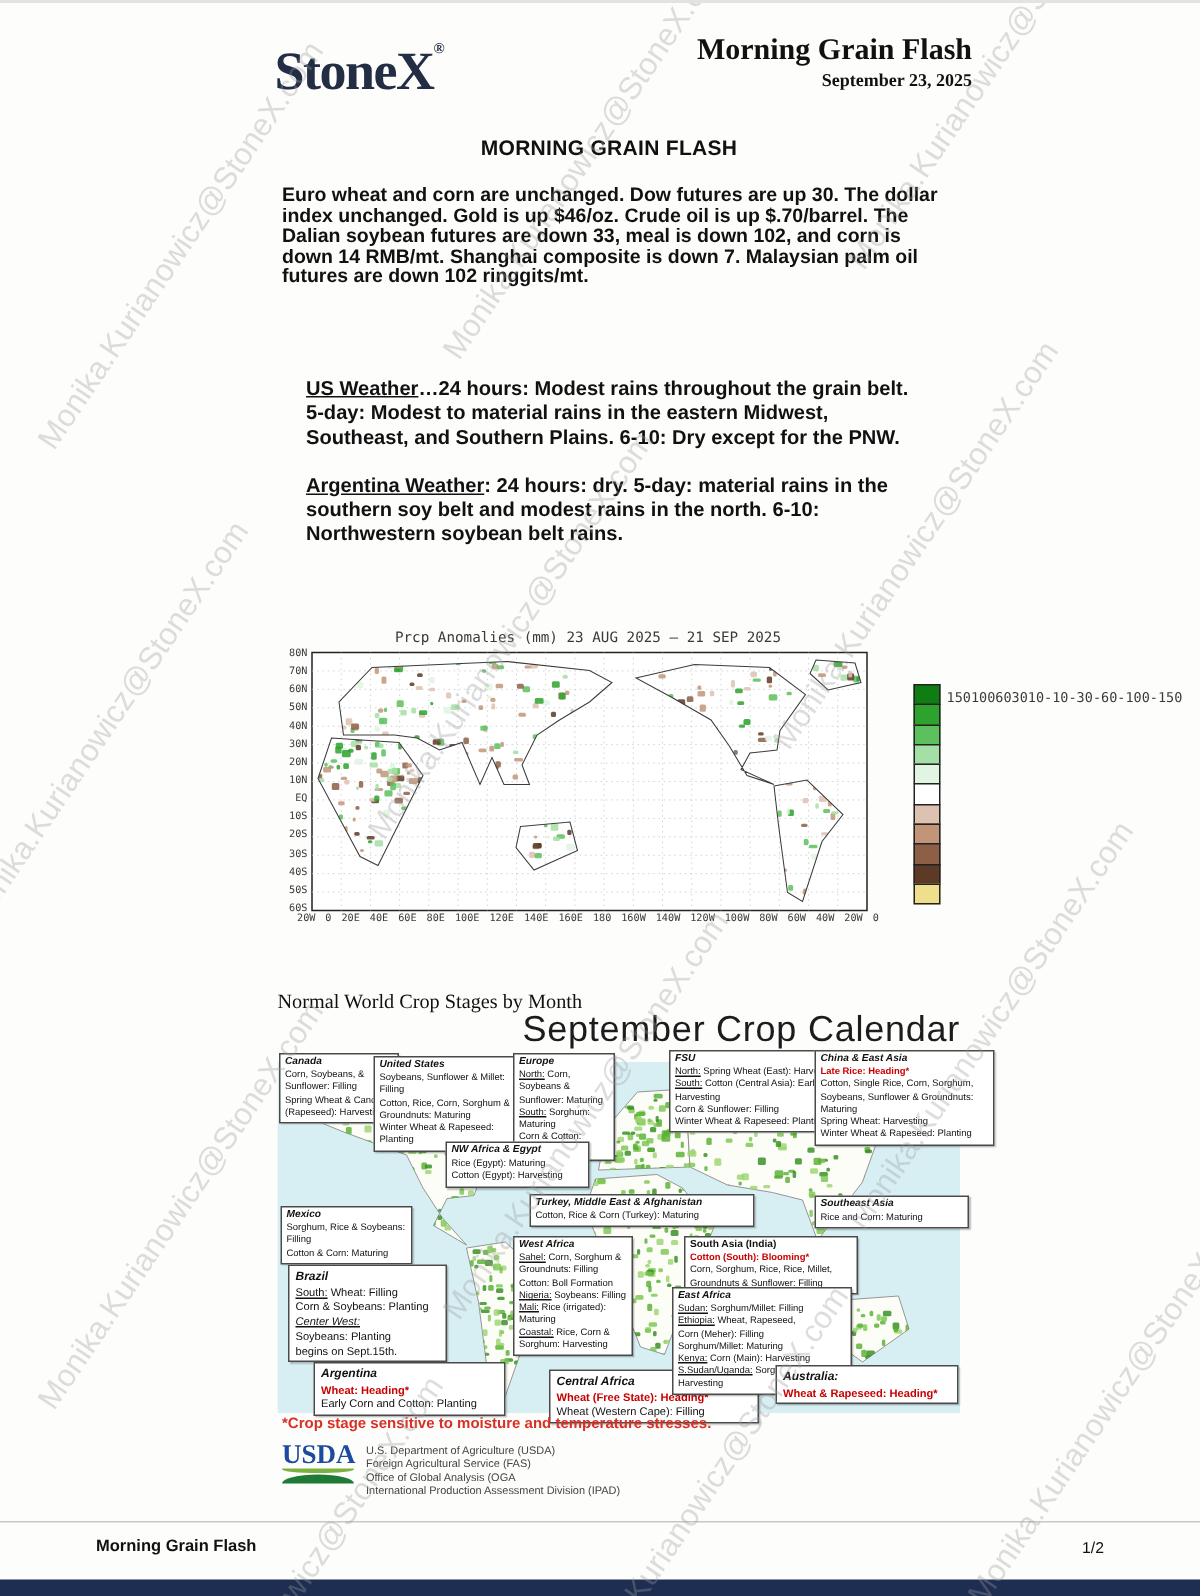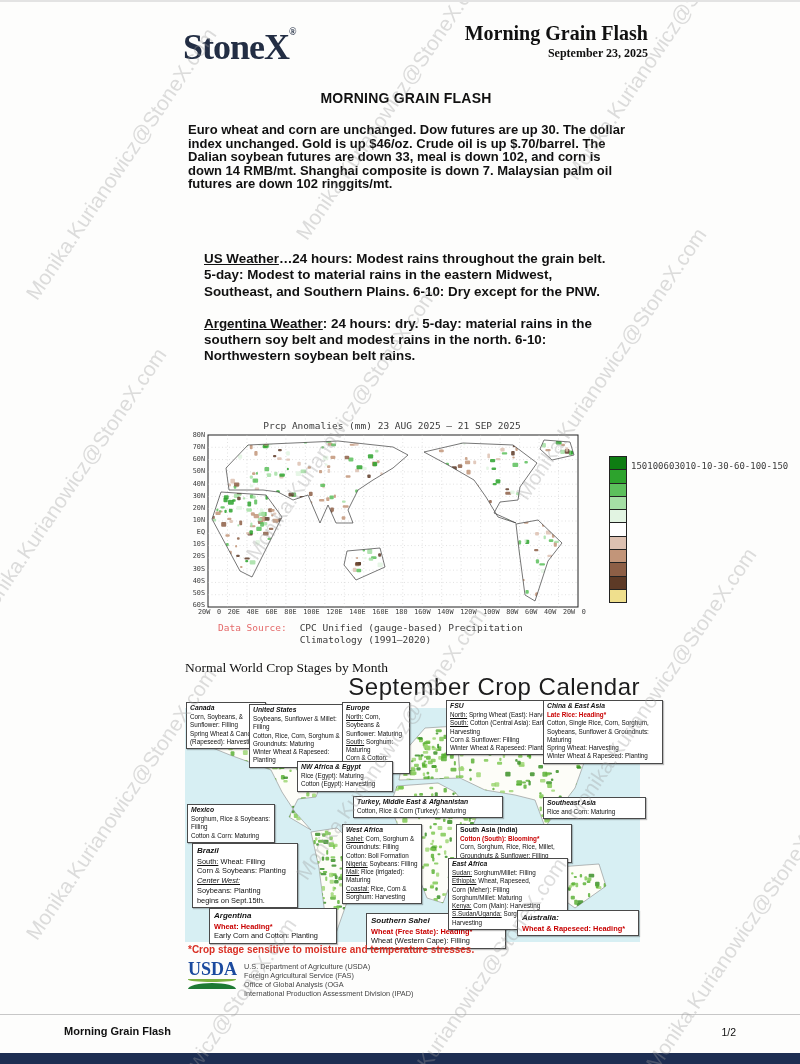--- a/index.html
+++ b/index.html
@@ -626,24 +626,20 @@
       <span>100</span>
       <span>60</span>
       <span>30</span>
       <span>10</span>
       <span>-10</span>
       <span>-30</span>
       <span>-60</span>
       <span>-100</span>
       <span>-150</span>
     </div>
-  <div id="psource" class="abs">
-    <span class="lab">Data Source:</span>
-    <span><span>CPC Unified (gauge-based) Precipitation</span><br><span>Climatology (1991–2020)</span></span>
-  </div>
 </div>
 
 <div id="crop-heading" class="abs z">Normal World Crop Stages by Month</div>
 <div id="crop-title" class="abs z">September Crop Calendar</div>
 
 <div id="cropmap" class="abs z">
   <svg width="455" height="242" viewBox="0 0 455 242">
     <defs>
       <clipPath id="cclip">
         <path d="M13,42 L55,24 L120,26 L152,54 L137,80 L131,97 L113,99 L104,117 L126,130 L110,112 L97,92 L86,70 L45,55 Z"></path>
@@ -1481,21 +1477,21 @@
   </div>
   <div class="rbox" style="left:157px;top:124px;width:72px">
     <div class="rn">West Africa</div>
     <div><span class="u">Sahel:</span><span> Corn, Sorghum &amp; Groundnuts: Filling</span></div>
     <div>Cotton: Boll Formation</div>
     <div><span class="u">Nigeria:</span><span> Soybeans: Filling</span></div>
     <div><span class="u">Mali:</span><span> Rice (irrigated): Maturing</span></div>
     <div><span class="u">Coastal:</span><span> Rice, Corn &amp; Sorghum: Harvesting</span></div>
   </div>
   <div class="rbox big" style="left:181px;top:213px;width:130px">
-    <div class="rn">Southern Sahel</div>
+    <div class="rn">Central Africa</div>
     <div class="red">Wheat (Free State): Heading*</div>
     <div>Wheat (Western Cape): Filling</div>
   </div>
   <div class="rbox" style="left:2px;top:104px;width:80px">
     <div class="rn">Mexico</div>
     <div>Sorghum, Rice &amp; Soybeans: Filling</div>
     <div>Cotton &amp; Corn: Maturing</div>
   </div>
   <div class="rbox big" style="left:7px;top:143px;width:96px">
     <div class="rn">Brazil</div>

